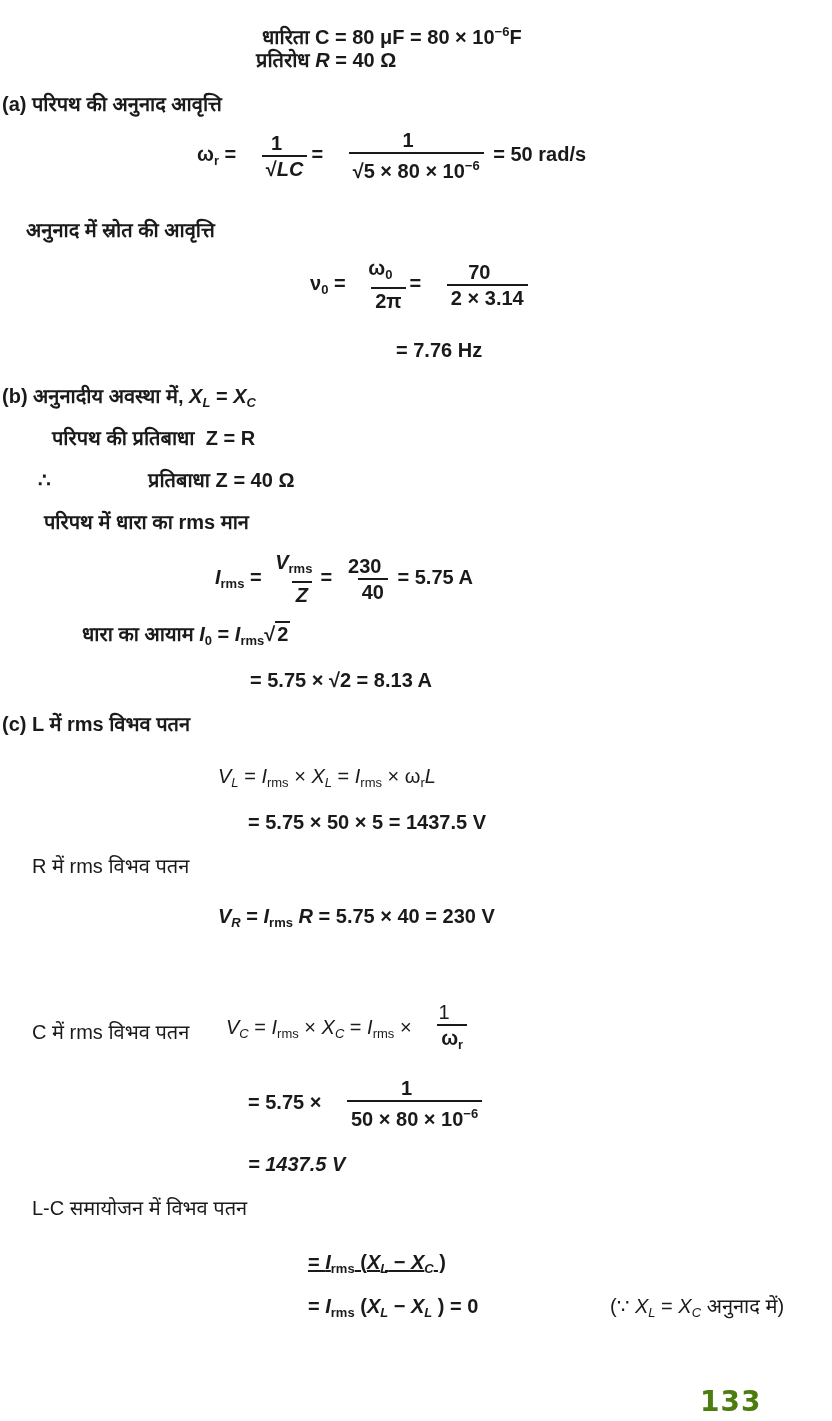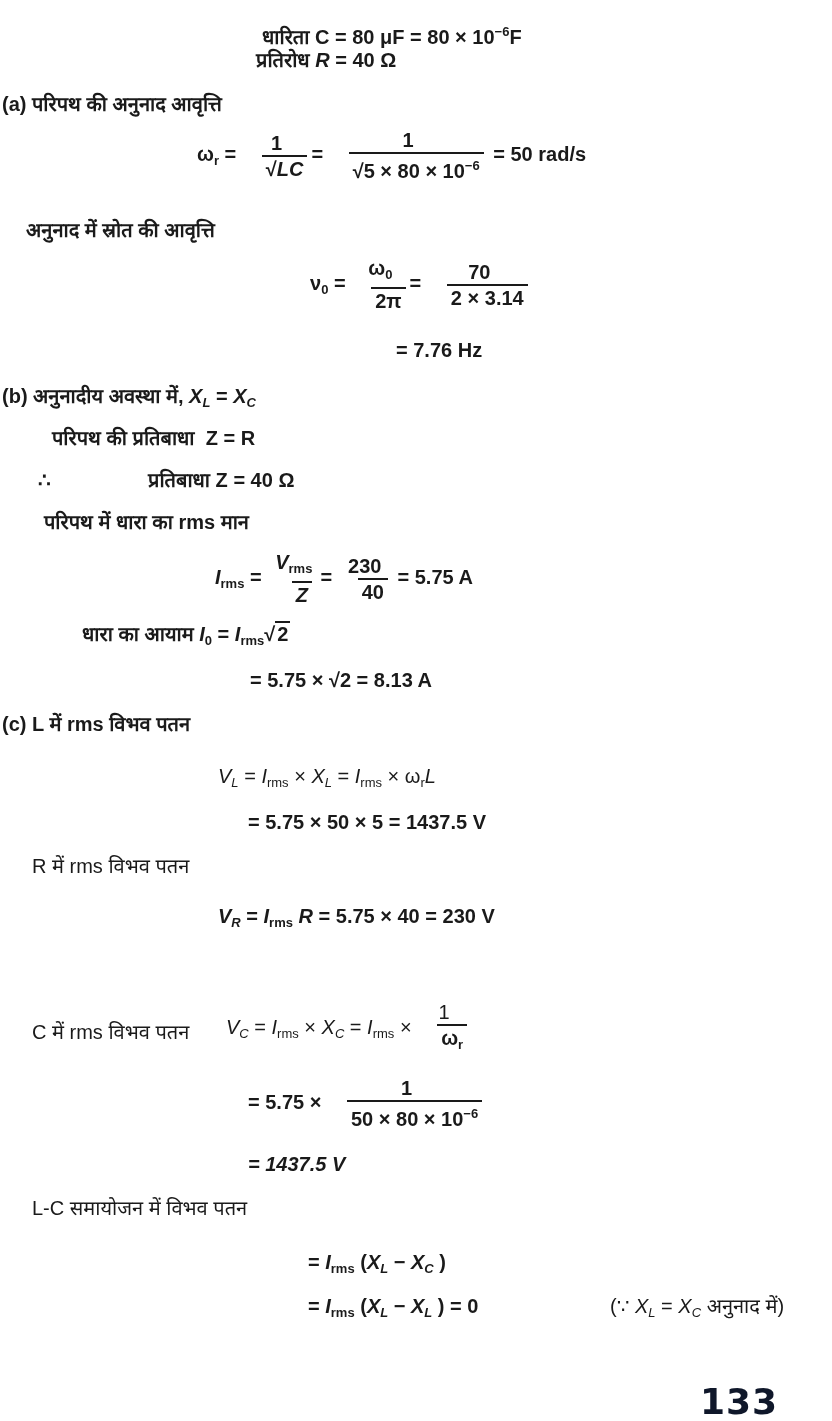--- a/index.html
+++ b/index.html
@@ -9,22 +9,22 @@
   .b { font-weight:bold; }
   .reg { font-weight:normal; }
   i { font-style:italic; }
   sub { font-size:13px; vertical-align:-4px; }
   sup { font-size:13px; vertical-align:8px; }
   .frac { display:inline-flex; flex-direction:column; align-items:center; vertical-align:middle; margin:0 4px; }
   .frac .num { padding:0 4px; line-height:24px; }
   .frac .den { padding:0 4px; line-height:24px; border-top:2px solid #1a1a1a;margin-left:16px; }
   .sqrt { display:inline-block; }
   .sqrt .rad { border-top:2px solid #1a1a1a; padding:0 2px; }
-  .pageno { position:absolute; left:700px; top:1384px; font-size:36px; font-weight:900;
-            color:#0f172a; font-family:"DejaVu Sans", sans-serif; letter-spacing:1px; line-height:36px; }
+  .pageno { position:absolute; left:700px; top:1384px; font-size:28px; font-weight:900;
+            color:#4d7c0f; font-family:"DejaVu Sans", sans-serif; letter-spacing:1px; line-height:36px; }
 </style>
 </head>
 <body>
 
 <div class="ln b" style="left:262px;top:20px;">
   <span>धारिता</span>
   <span>C = 80 μF = 80 × 10</span><sup>−6</sup><span>F</span>
 </div>
 <div class="ln b" style="left:256px;top:48px;">
   <span>प्रतिरोध</span>
@@ -109,21 +109,21 @@
 </div>
 <div class="ln b" style="left:248px;top:1076px;">
   <span>= 5.75 ×</span>
   <span class="frac">
       <span class="num">1</span>
       <span class="den"><span>50 × 80 × 10</span><sup>−6</sup></span>
     </span>
 </div>
 <div class="ln b" style="left:248px;top:1152px;font-style:italic;">= 1437.5 V</div>
 <div class="ln reg" style="left:32px;top:1196px;">L-C समायोजन में विभव पतन</div>
-<div class="ln b" style="left:308px;top:1250px;">
+<div class="ln b" style="left:308px;top:1250px;text-decoration:underline;">
   = <i>I</i><sub>rms</sub> (<i>X<sub>L</sub></i> − <i>X<sub>C</sub></i> )
 </div>
 <div class="ln b" style="left:308px;top:1294px;text-align:center;">
   = <i>I</i><sub>rms</sub> (<i>X<sub>L</sub></i> − <i>X<sub>L</sub></i> <span>) = 0</span>
 </div>
 <div class="ln reg" style="left:610px;top:1294px;">
   <span>(∵</span> <i>X<sub>L</sub></i> = <i>X<sub>C</sub></i>
   <span>अनुनाद में)</span>
 </div>
 

